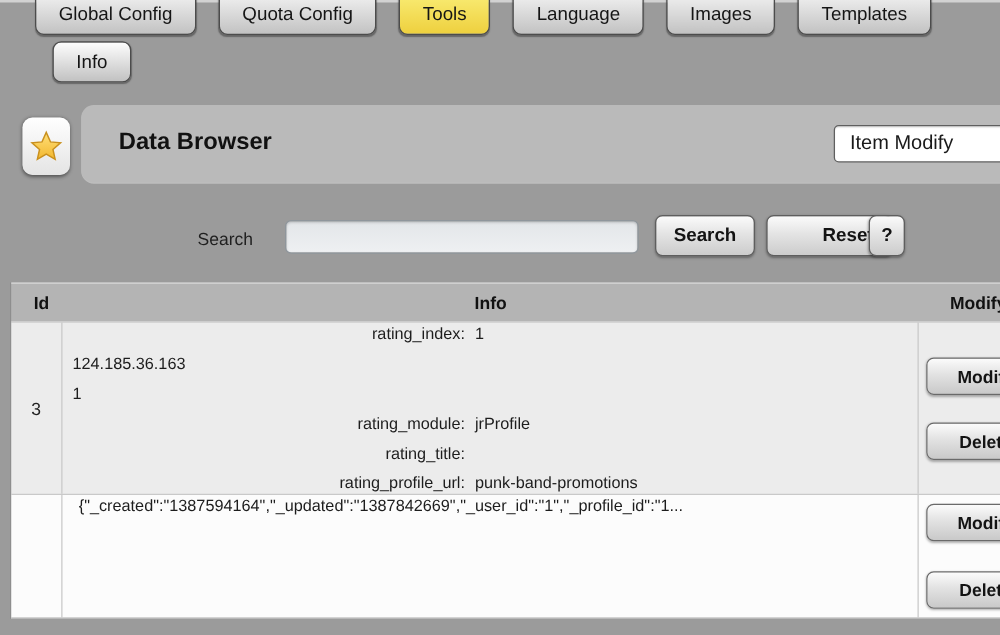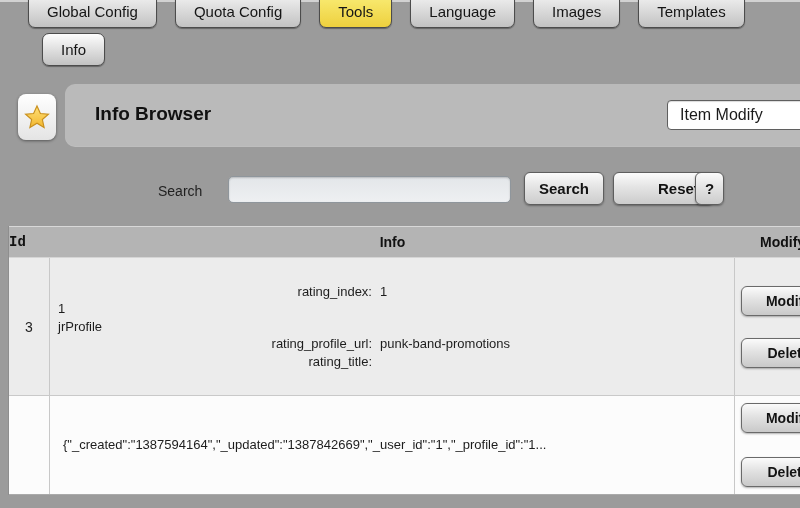--- a/index.html
+++ b/index.html
@@ -88,34 +88,34 @@
   .data-table {
     position: absolute; left: 8px; top: 226px; width: 900px;
     border-left: 1px solid #8e8e8e;
   }
   .thead {
     display: grid; grid-template-columns: 41px 685px 173px;
     height: 32px; background: #b4b4b4;
     border-top: 1px solid #d8d8d8; border-bottom: 1px solid #d5d5d5;
     align-items: center; font-size: 14px; font-weight: bold; color: #111;
   }
-  .th-id { padding-left: 0; font-family: Liberation Mono, monospace; }
+  .th-id { padding-left: 18px; }
   .th-info { text-align: center; }
   .th-modify { padding-left: 25px; }
   .trow {
     display: grid; grid-template-columns: 41px 685px 173px;
   }
   .trow-1 { height: 138px; background: #ececec; border-bottom: 1px solid #c9c9c9; }
   .trow-2 { height: 99px;  background: #fcfcfc; border-bottom: 1px solid #aaaaaa; }
   .cell-id {
     display: flex; align-items: center; justify-content: center;
     font-size: 14px; color: #222; border-right: 1px solid #c8c8c8;
   }
   .cell-info {
-    display: flex; flex-direction: column; justify-content: center;
+    display: flex; flex-direction: column; justify-content: space-between;
     font-size: 13px; line-height: 17.5px; color: #1d1d1d;
     border-right: 1px solid #c8c8c8; overflow: hidden;
   }
   .kv { display: flex; }
   .kv .k { width: 322px; text-align: right; flex: none; }
   .kv .v { padding-left: 8px; text-align: left; }
   .json-line { padding-left: 13px; white-space: nowrap; }
   .cell-actions {
     display: flex; flex-direction: column; justify-content: center;
     align-items: flex-start; padding-left: 6px;
@@ -155,21 +155,21 @@
       <defs>
         <linearGradient id="g1" x1="0" y1="0" x2="0" y2="1">
           <stop offset="0" stop-color="#ffe07a"></stop>
             <stop offset="1" stop-color="#f2b72e"></stop>
         </linearGradient>
       </defs>
       <path d="M12 2.5 L14.9 9 L21.8 9.6 L16.6 14.2 L18.1 21 L12 17.4 L5.9 21 L7.4 14.2 L2.2 9.6 L9.1 9 Z" fill="url(#g1)" stroke="#c9901e" stroke-width="1"></path>
     </svg>
   </span>
 </div>
-<div class="page-title">Info Browser</div>
+<div class="page-title">Data Browser</div>
 <div class="dataset-select">
   <span>Item Modify</span>
 </div>
 
 <div class="search-label">Search</div>
 <input class="search-input" type="text" value="" style="">
 <div class="btn btn-search">Search</div>
 <div class="btn btn-reset">Reset</div>
 <div class="btn btn-help">?</div>
 
@@ -181,34 +181,36 @@
   </div>
 
   <div class="trow trow-1">
     <div class="cell-id">3</div>
     <div class="cell-info">
       <div class="kv">
           <span class="k">rating_index:</span>
           <span class="v">1</span>
         </div>
       <div class="kv">
+          <span class="v">124.185.36.163</span>
         </div>
       <div class="kv">
           <span class="v">1</span>
         </div>
       <div class="kv">
+          <span class="k">rating_module:</span>
           <span class="v">jrProfile</span>
+        </div>
+      <div class="kv">
+          <span class="k">rating_title:</span>
+          <span class="v"></span>
         </div>
       <div class="kv">
           <span class="k">rating_profile_url:</span>
           <span class="v">punk-band-promotions</span>
-        </div>
-      <div class="kv">
-          <span class="k">rating_title:</span>
-          <span class="v"></span>
         </div>
     </div>
     <div class="cell-actions">
       <div class="action-btn">Modify</div>
       <div class="action-btn">Delete</div>
     </div>
   </div>
 
   <div class="trow trow-2">
     <div class="cell-id"></div>

